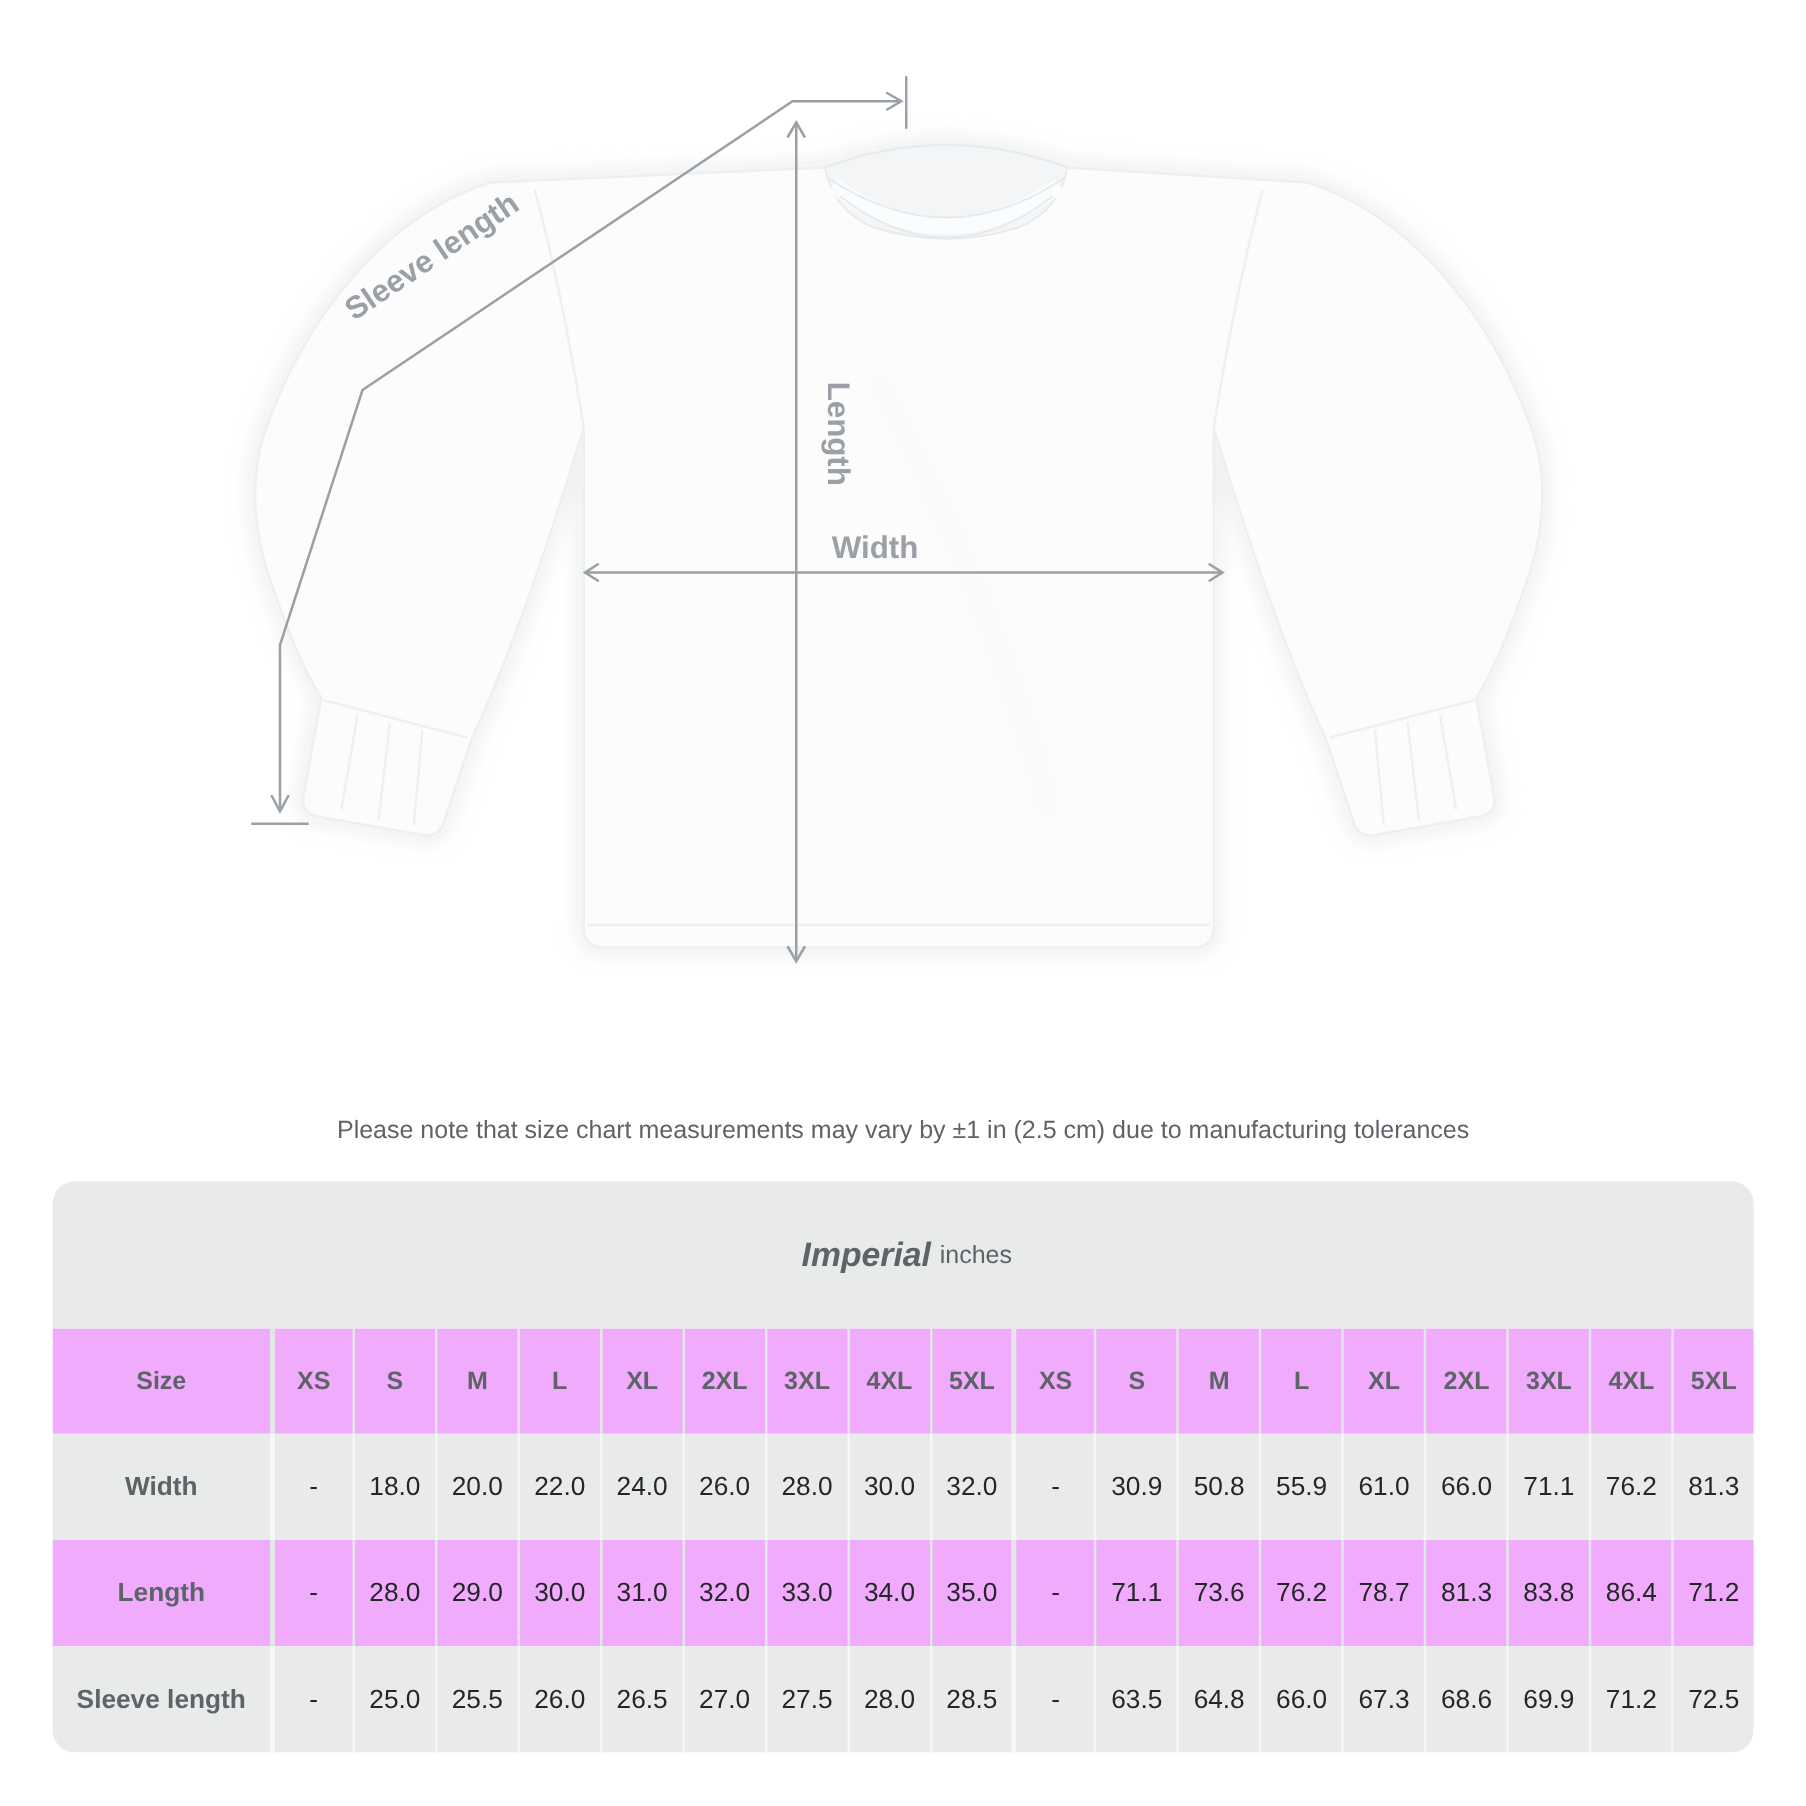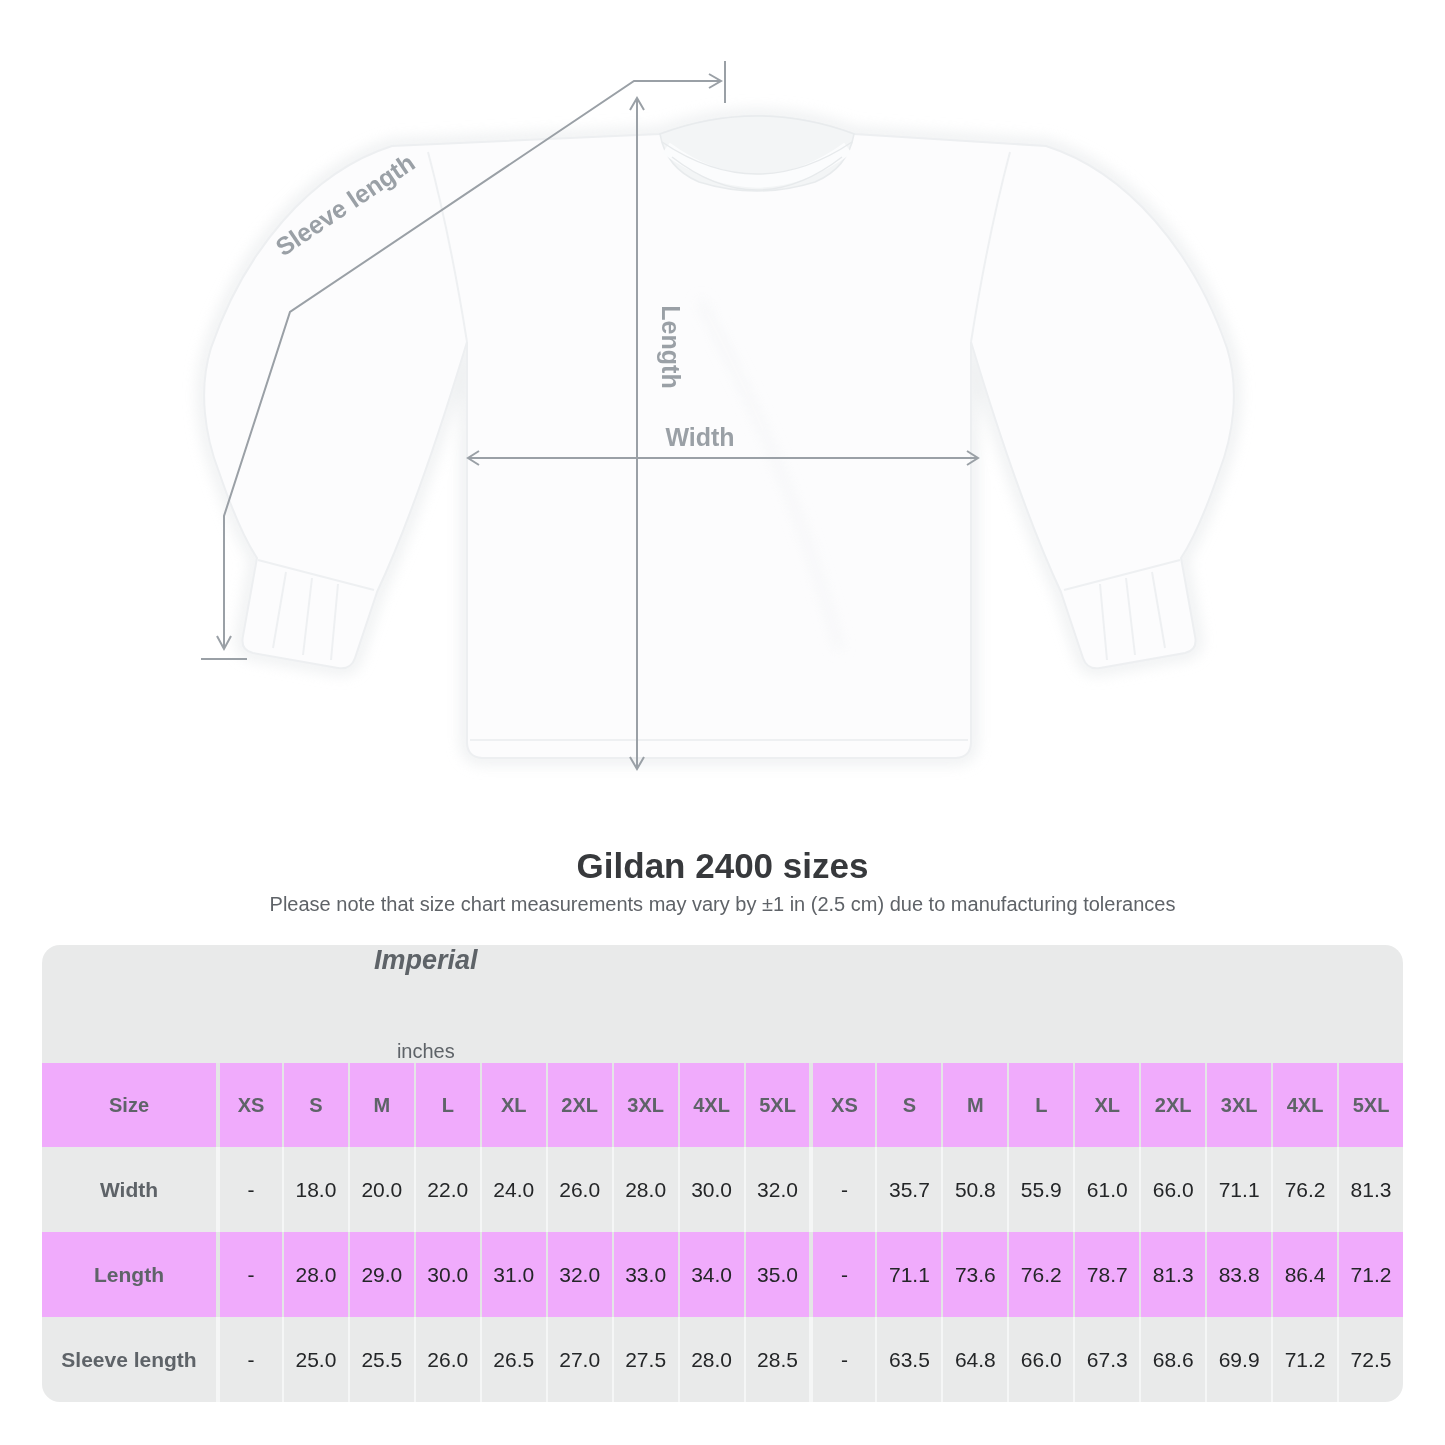--- a/index.html
+++ b/index.html
@@ -20,21 +20,21 @@
 
   
   .title{position:absolute;left:0;top:846px;width:100%;margin:0;text-align:center;
          font-size:35px;font-weight:bold;color:var(--c-title);}
   .subtitle{position:absolute;left:0;top:893px;width:100%;margin:0;text-align:center;
             font-size:20px;color:var(--c-subtitle);}
 
   
   .size-table{position:absolute;left:42px;top:945px;width:1361px;border-radius:18px;overflow:hidden;}
   .band{display:flex;height:118px;background:var(--c-table_gray);}
-  .band-group{display:flex;flex-direction:column;align-items:center;justify-content:space-between;
+  .band-group{display:flex;flex-direction:row;align-items:center;justify-content:flex-end;
               gap:7px;color:var(--c-header_text);}
   .band-group.imperial{flex:0 0 56.4%;}
   .band-group.metric{flex:0 0 43.6%;}
   .g-label{font-size:27px;font-weight:bold;font-style:italic;}
   .g-sub{font-size:20px;}
 
   .trow{display:grid;grid-template-columns:174px repeat(18,1fr);height:85px;}
   .trow.hdr{height:84px;}
   .r-white{background:#f0abfc;--sep:var(--c-sep_on_white);}
   .r-gray{background:var(--c-table_gray);--sep:var(--c-sep_on_gray);}
@@ -101,21 +101,20 @@
     <polyline class="m" points="630,110 637,98 644,110"></polyline>
     <polyline class="m" points="630,757 637,769 644,757"></polyline>
     <text class="fig-label" text-anchor="middle" transform="translate(662,347) rotate(90)">Length</text>
 
     <line class="m" x1="468" y1="458" x2="978" y2="458"></line>
     <polyline class="m" points="479,451 468,458 479,465"></polyline>
     <polyline class="m" points="967,451 978,458 967,465"></polyline>
     <text class="fig-label" text-anchor="middle" x="700" y="446">Width</text>
   </svg>
 
-  <h1 class="title">Gildan 2400 sizes</h1>
   <p class="subtitle">Please note that size chart measurements may vary by ±1 in (2.5 cm) due to manufacturing tolerances</p>
 
   <div class="size-table">
     <div class="band">
       <div class="band-group imperial">
         <div class="g-label">Imperial</div>
         <div class="g-sub">inches</div>
       </div>
     </div>
     <div id="grid">
@@ -145,21 +144,21 @@
           <div class="cell gs">-</div>
           <div class="cell ">18.0</div>
           <div class="cell ">20.0</div>
           <div class="cell ">22.0</div>
           <div class="cell ">24.0</div>
           <div class="cell ">26.0</div>
           <div class="cell ">28.0</div>
           <div class="cell ">30.0</div>
           <div class="cell ">32.0</div>
           <div class="cell gs">-</div>
-          <div class="cell ">35.7</div>
+          <div class="cell ">30.9</div>
           <div class="cell ">50.8</div>
           <div class="cell ">55.9</div>
           <div class="cell ">61.0</div>
           <div class="cell ">66.0</div>
           <div class="cell ">71.1</div>
           <div class="cell ">76.2</div>
           <div class="cell ">81.3</div>
         </div>
         <div class="trow r-white">
           <div class="cell lbl">Length</div>

